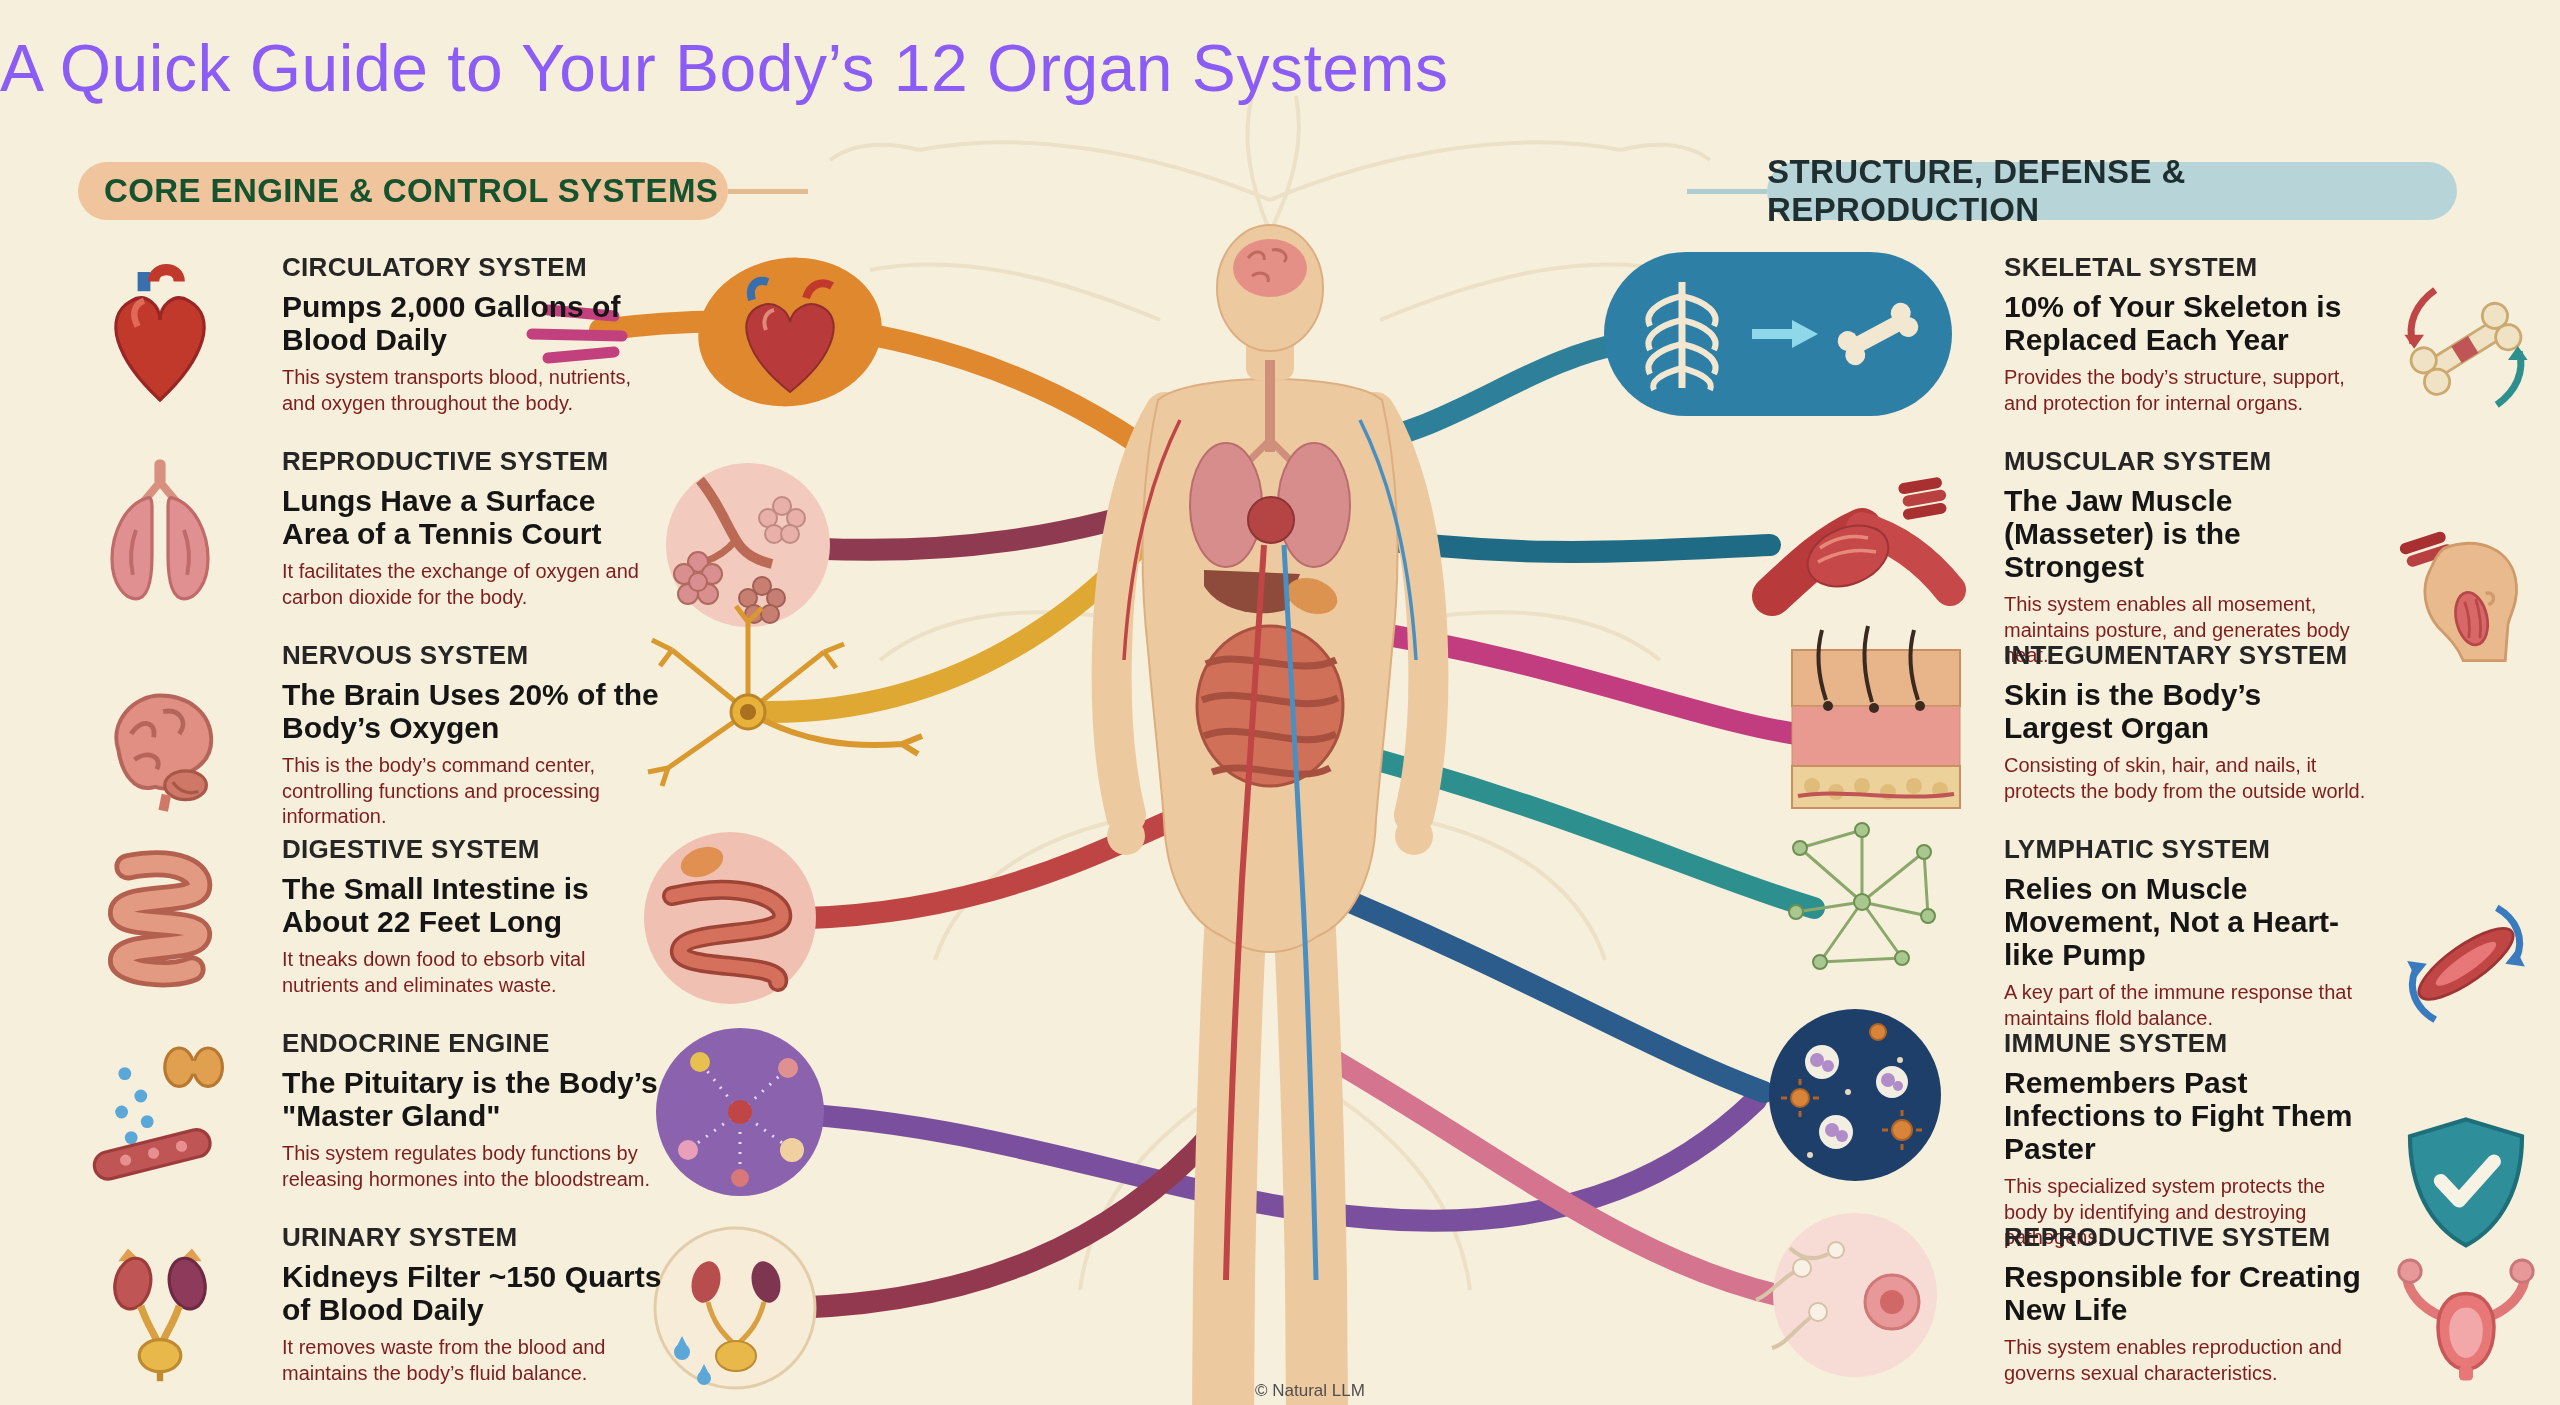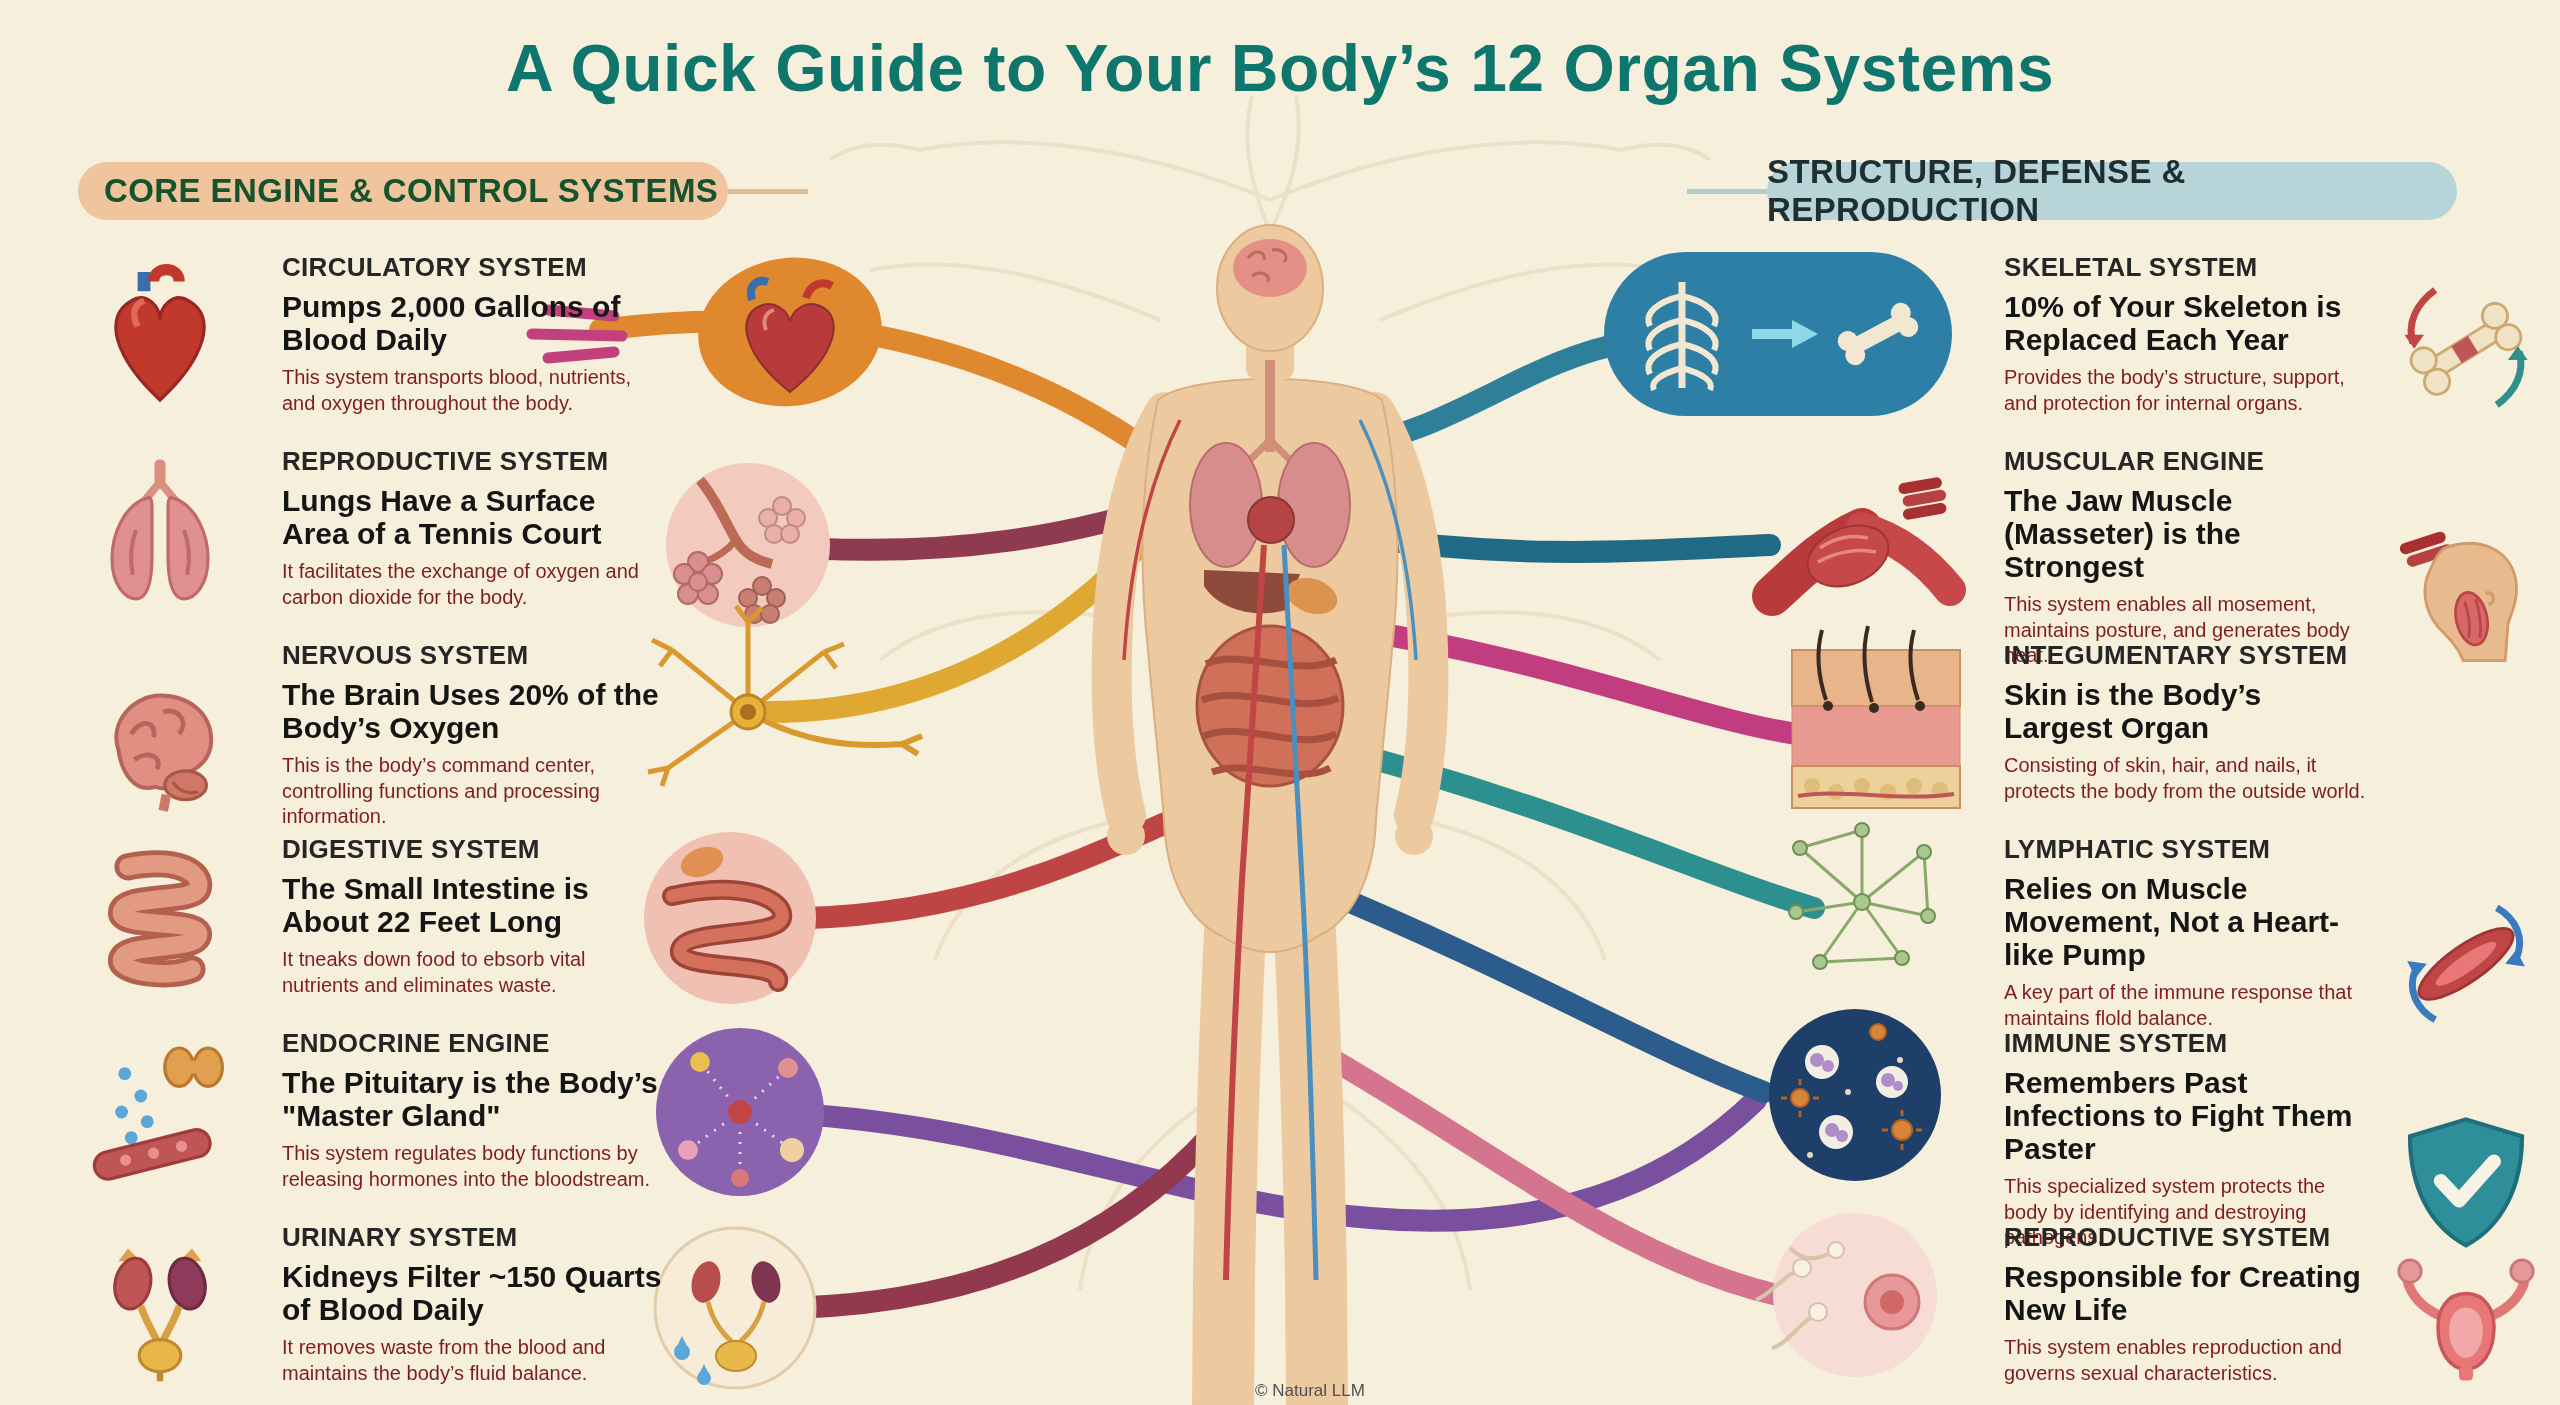--- a/index.html
+++ b/index.html
@@ -1,20 +1,20 @@
 <!DOCTYPE html>
 <html><head>
 <meta charset="utf-8">
 <style>
   html,body{margin:0;padding:0;background:#f6efdc;}
   .canvas{position:relative;width:2560px;height:1405px;background:#f6efdc;overflow:hidden;
           font-family:"Liberation Sans",sans-serif;color:#2c2c2c;}
   .illustration{position:absolute;left:0;top:0;}
-  .title{position:absolute;top:30px;left:0;right:0;text-align:center;
-         font-size:66px;font-weight:700;color:#0f766e;letter-spacing:0.5px;margin:0;}
+  .title{position:absolute;top:30px;left:0;right:0;text-align:left;
+         font-size:66px;font-weight:400;color:#8b5cf6;letter-spacing:0.5px;margin:0;}
   .pill{position:absolute;height:58px;border-radius:29px;display:flex;align-items:center;
         font-size:33px;font-weight:800;letter-spacing:0.4px;}
   .pill-left{left:78px;top:162px;width:650px;background:#f0c49c;color:#14532d;padding-left:26px;box-sizing:border-box;}
   .pill-left::after{content:'';position:absolute;left:100%;top:50%;margin-top:-2px;width:80px;height:5px;background:#e3bb90;}
   .pill-right{left:1767px;top:162px;width:690px;background:#b7d5d8;color:#1f2e30;justify-content:center;}
   .pill-right::before{content:'';position:absolute;right:100%;top:50%;margin-top:-2px;width:80px;height:5px;background:#aecdd0;}
   .entry{position:absolute;display:flex;align-items:flex-end;}
   .entry-left{left:80px;gap:42px;}
   .entry-left .entry-icon{width:160px;height:160px;flex:0 0 160px;}
   .entry-left .entry-text{width:380px;padding-top:2px;}
@@ -427,21 +427,21 @@
         <path d="M 28 10 C 14 20 8 34 12 48" stroke="#c04545" stroke-width="5" fill="none"></path>
         <path d="M 6 42 L 13 52 L 20 42 Z" fill="#c04545"></path>
         <path d="M 72 92 C 86 82 92 68 88 54" stroke="#2e8f8f" stroke-width="5" fill="none"></path>
         <path d="M 94 60 L 87 50 L 80 60 Z" fill="#2e8f8f"></path>
       </svg>
     </div>
   </div>
 
   <div class="entry entry-right" style="top:444px">
     <div class="entry-text">
-      <div class="sys-name">MUSCULAR ENGINE</div>
+      <div class="sys-name">MUSCULAR SYSTEM</div>
       <div class="sys-fact">The Jaw Muscle (Masseter) is the Strongest</div>
       <div class="sys-desc">This system enables all mosement, maintains posture, and generates body heat.</div>
     </div>
     <div class="entry-icon">
       <svg viewBox="0 0 100 100">
         <g transform="rotate(-18 20 16)">
           <rect x="4" y="6" width="34" height="8" rx="4" fill="#a83030"></rect>
           <rect x="6" y="16" width="34" height="8" rx="4" fill="#b84040"></rect>
         </g>
         <path d="M 34 14 C 58 4 84 14 86 40 C 87 52 82 60 80 68 L 78 94 L 48 94 C 44 84 38 78 30 70 C 20 58 18 42 24 30 C 27 23 30 17 34 14 Z" fill="#e8ba8e" stroke="#d09a6a" stroke-width="2"></path>

